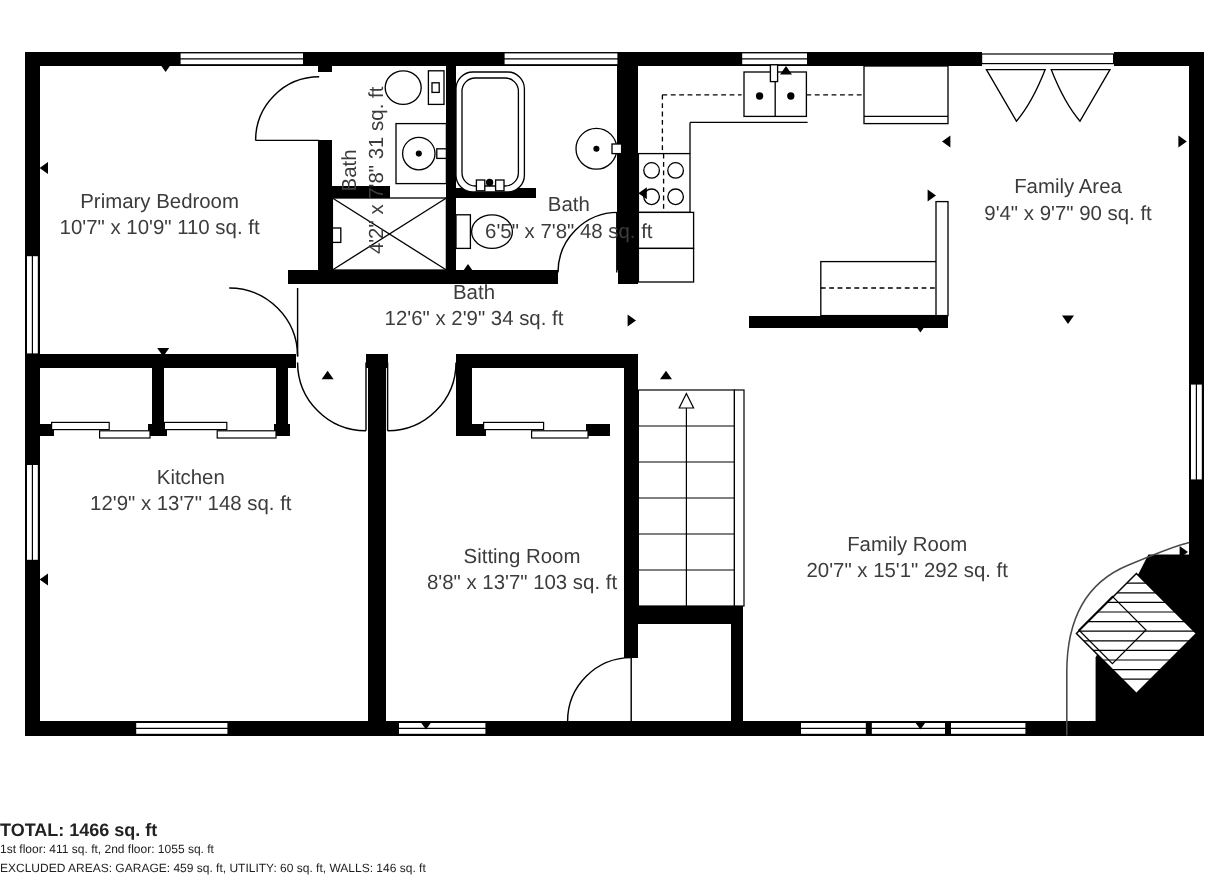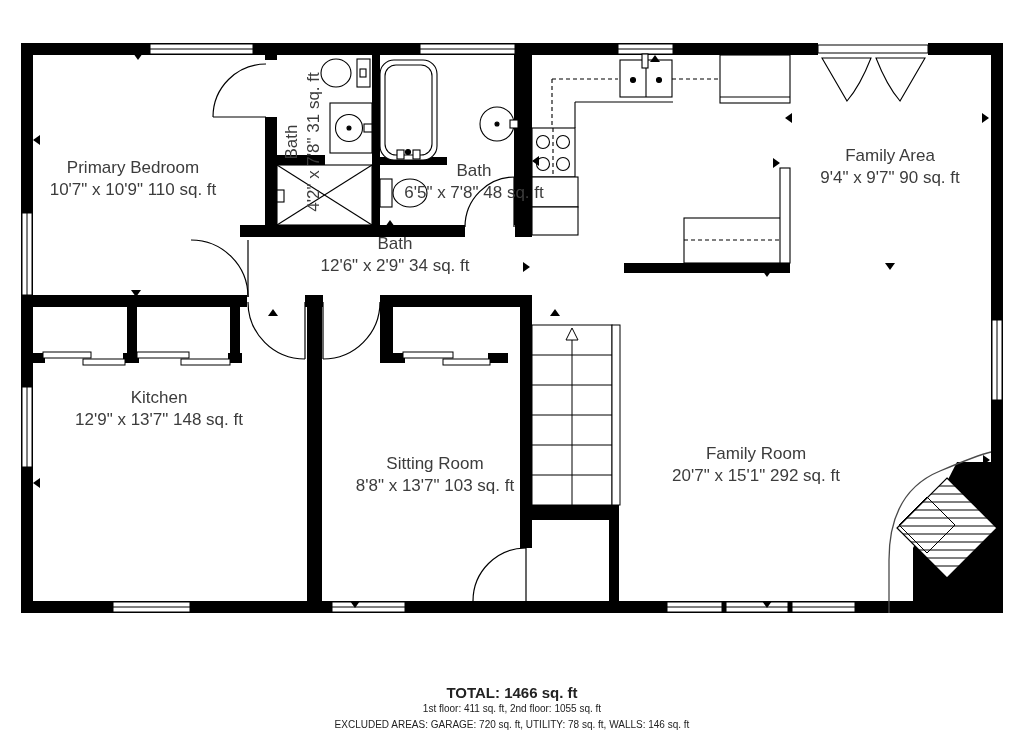--- a/index.html
+++ b/index.html
@@ -3,21 +3,21 @@
 <meta charset="utf-8">
 <style>
   html,body{margin:0;padding:0;background:#ffffff;}
   #canvas{position:relative;width:1024px;height:738px;background:#ffffff;overflow:hidden;
           font-family:"Liberation Sans", sans-serif;}
   #plan-svg{position:absolute;left:0;top:0;}
   .room-label{position:absolute;text-align:center;font-size:17px;line-height:22px;
               color:#3c3c3c;transform:translate(-50%,-50%);white-space:nowrap;}
   .room-label.rotated{transform:translate(-50%,-50%) rotate(-90deg);}
   .room-label span{display:block;}
-  #footer{position:absolute;left:0;top:684px;width:1024px;text-align:center;color:#222;}
+  #footer{position:absolute;left:0;top:684px;width:1024px;color:#222;}
   #footer .total{font-size:15px;font-weight:bold;line-height:17px;}
   #footer .sub{font-size:10px;line-height:16px;}
 </style>
 </head>
 <body>
 
 <div id="canvas">
 
   <svg id="plan-svg" width="1024" height="738" viewBox="0 0 1024 738">
     <defs>
@@ -256,16 +256,16 @@
     <span>8'8" x 13'7" 103 sq. ft</span>
   </div>
   <div class="room-label" style="left:756px;top:427px;margin-top:38px;">
     <span>Family Room</span>
     <span>20'7" x 15'1" 292 sq. ft</span>
   </div>
 
   <div id="footer">
     <div class="total">TOTAL: 1466 sq. ft</div>
     <div class="sub">1st floor: 411 sq. ft, 2nd floor: 1055 sq. ft</div>
-    <div class="sub">EXCLUDED AREAS: GARAGE: 720 sq. ft, UTILITY: 78 sq. ft, WALLS: 146 sq. ft</div>
+    <div class="sub">EXCLUDED AREAS: GARAGE: 459 sq. ft, UTILITY: 60 sq. ft, WALLS: 146 sq. ft</div>
   </div>
 
 </div>
 
 </body></html>

